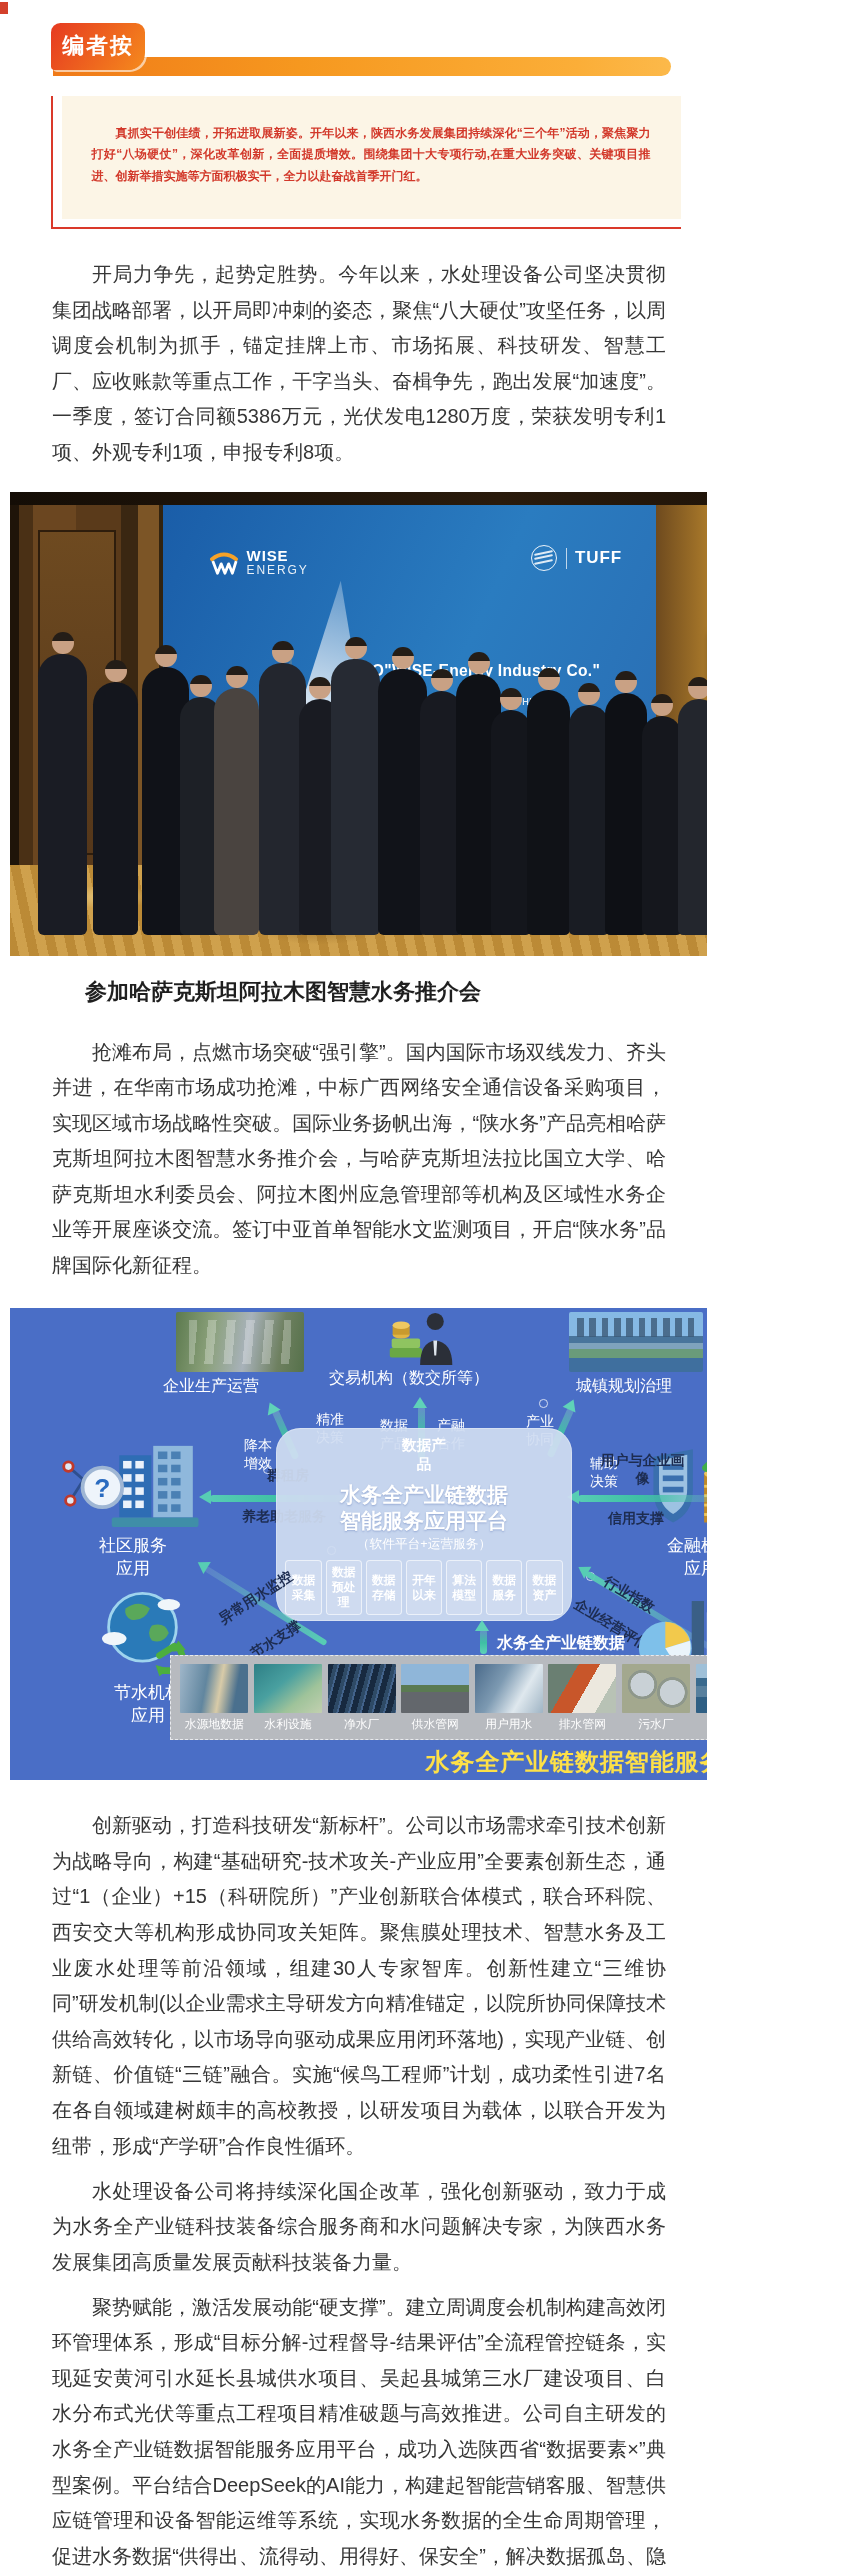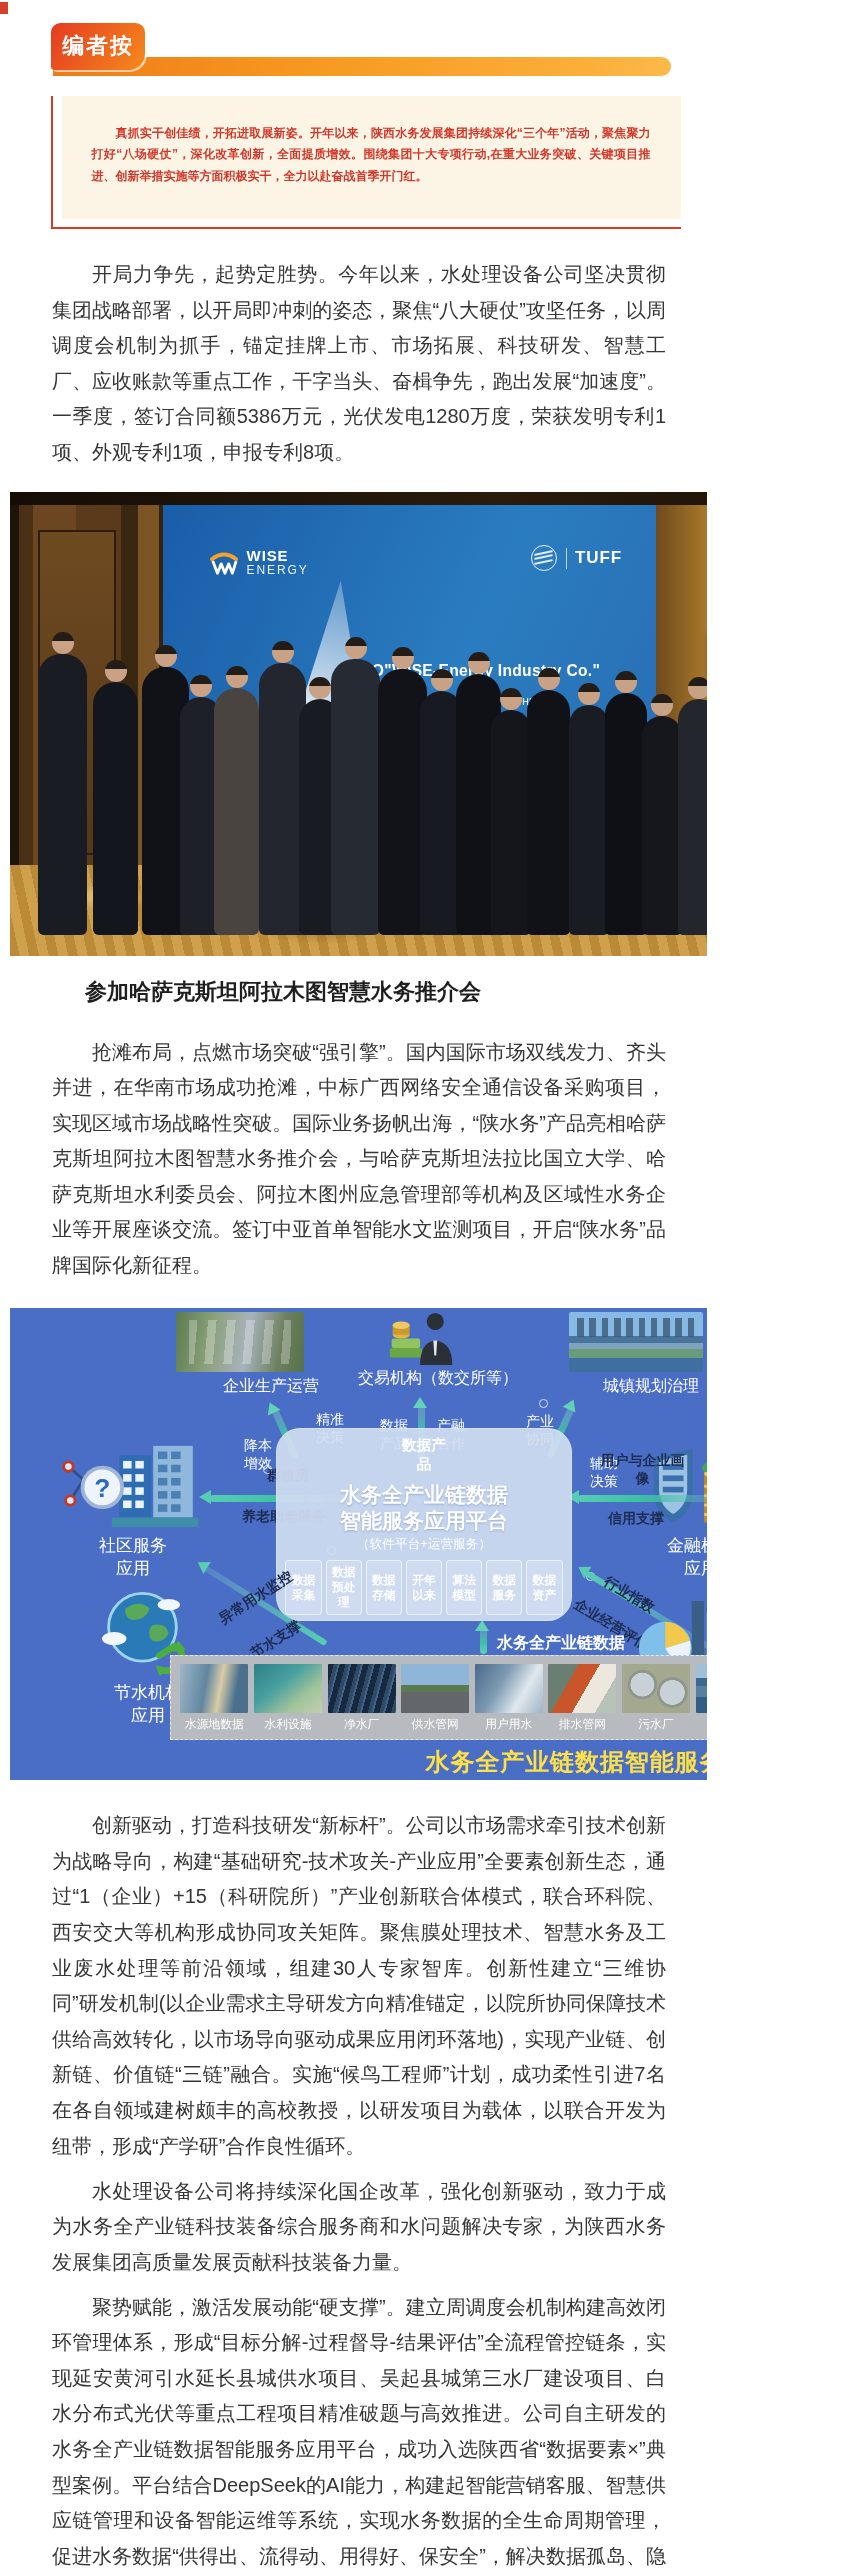--- a/index.html
+++ b/index.html
@@ -88,21 +88,21 @@
   .ithumb{position:absolute;border-radius:1.9px;}
   .i-photo1{left:166px;top:3.8px;width:128px;height:60px;
     background:linear-gradient(100deg,#5c7a4e,#8aa07a 28%,#a8b2ba 55%,#6e8060 80%,#55714a);
     background-blend-mode:normal;}
   .i-photo1::after{content:'';position:absolute;inset:7.6px 13.2px;background:
     repeating-linear-gradient(95deg,rgba(255,255,255,.55) 0 8.5px,transparent 8.5px 19px);opacity:.5;}
   .i-photo2{left:559px;top:3.8px;width:134px;height:60px;
     background:linear-gradient(#86b9e4 40%,#49759c 40% 52%,#7fa3bd 52% 62%,#6a9b7a 62% 76%,#3f6f9e 76%);}
   .i-photo2::after{content:'';position:absolute;left:7.6px;top:5.7px;right:7.6px;height:19px;
     background:repeating-linear-gradient(90deg,#3c5a78 0 6.6px,transparent 6.6px 12.3px);opacity:.8;}
-  .i-label{position:absolute;text-align:right;font-size:16px;color:#fff;}
+  .i-label{position:absolute;text-align:left;font-size:16px;color:#fff;}
   .lab2{position:absolute;width:32px;text-align:center;font-size:14px;line-height:1.3;color:#fff;}
   .dark{color:#1d2c50;}
   .up-arrow{position:absolute;width:6.6px;background:linear-gradient(rgba(191,232,220,.25),#3ec0a4 55%,#5fd2b8);border-radius:3.8px;}
   .up-arrow::before{content:'';position:absolute;top:-9.4px;left:-4.7px;border:7.6px solid transparent;border-bottom:11.3px solid #5fd2b8;border-top:0;}
   .h-arrow{position:absolute;height:6.6px;border-radius:3.8px;background:linear-gradient(270deg,rgba(191,232,220,.15),#3ec0a4 55%,#57cdb4);}
   .h-arrow::before{content:'';position:absolute;left:-11.3px;top:-4.7px;border:7.6px solid transparent;border-right:12.3px solid #57cdb4;border-left:0;}
   .d-arrow{position:absolute;height:5.7px;border-radius:3.8px;background:linear-gradient(90deg,#57cdb4,rgba(191,232,220,.15));}
   .d-arrow.head-left::before{content:'';position:absolute;left:-10.4px;top:-4.7px;border:7.6px solid transparent;border-right:11.3px solid #57cdb4;border-left:0;}
   .d-arrow.rev{background:linear-gradient(270deg,#57cdb4,rgba(191,232,220,.15));}
   .rot{position:absolute;font-size:14px;white-space:nowrap;}

